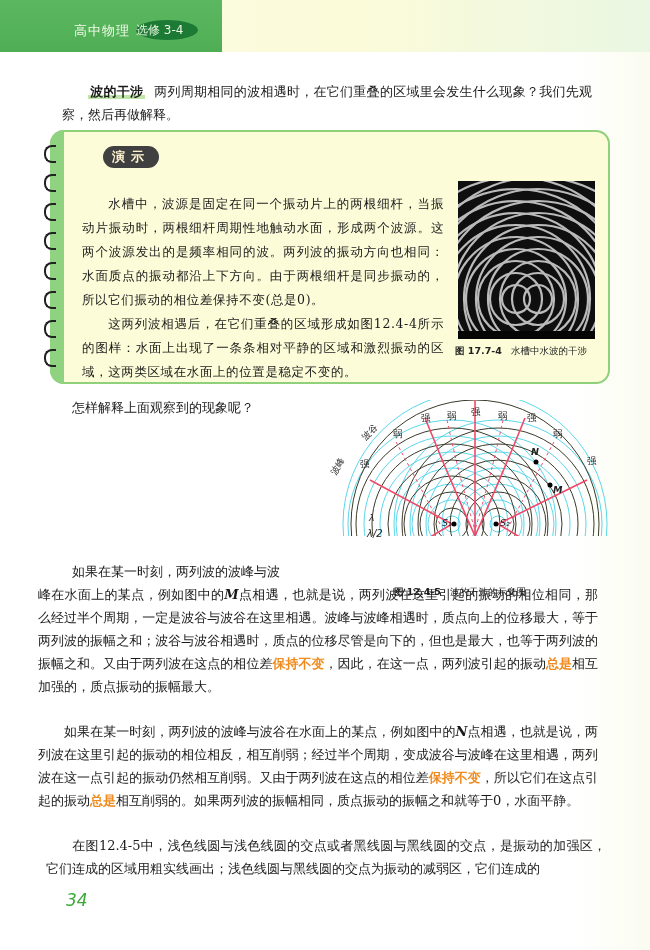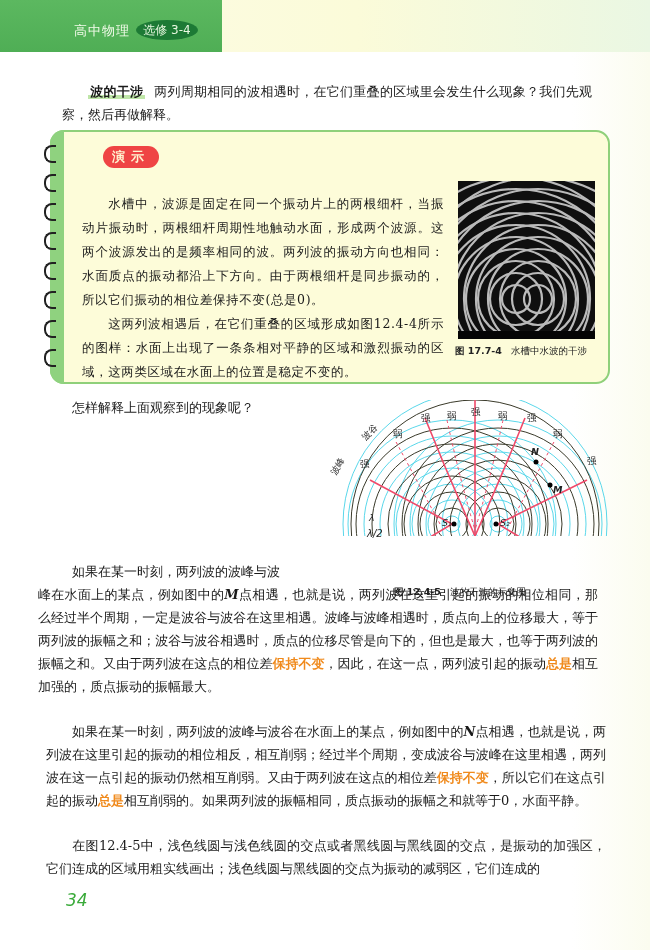--- a/index.html
+++ b/index.html
@@ -17,21 +17,21 @@
     position: absolute; left: 0; top: 0; width: 222px; height: 52px;
     background: linear-gradient(180deg, #5cb860 0%, #4fae55 100%);
   }
   .header-subject {
     position: absolute; left: 74px; top: 22px; font-size: 13px; color: #f2fbe9;
     font-family: "DejaVu Sans", sans-serif; letter-spacing: 1px;
   }
   .header-pill {
     position: absolute; left: 136px; top: 20px; height: 20px; width: 62px;
     border-radius: 50%; background: #1d7a35; color: #e8f8e0;
-    font-size: 12px; line-height: 20px; text-align: center;
+    font-size: 12px; line-height: 20px; text-align: left;
     font-family: "DejaVu Sans", sans-serif;
   }
   .para {
     position: absolute; font-size: 13px; line-height: 23px; text-align: justify;
   }
   .term {
     font-weight: bold; font-family: "DejaVu Sans", sans-serif;
     background: linear-gradient(180deg, transparent 70%, #bfe6a8 70%);
     padding: 0 2px;
   }
@@ -43,21 +43,21 @@
   .demo-strip {
     position: absolute; left: 50px; top: 130px; width: 14px; height: 254px;
     background: #8fd27f; border-radius: 14px 0 0 14px;
   }
   .ring {
     position: absolute; left: 44px; width: 10px; height: 14px;
     border: 2px solid #222; border-right: none; border-radius: 8px 0 0 8px;
   }
   .demo-badge {
     position: absolute; left: 103px; top: 146px; width: 56px; height: 22px;
-    border-radius: 11px; background: #ef4444; color: #fff3d0;
+    border-radius: 11px; background: #404040; color: #fff3d0;
     font-size: 13px; line-height: 22px; text-align: center; font-weight: bold;
     font-family: "DejaVu Sans", sans-serif; letter-spacing: 6px;
   }
   .demo-text {
     position: absolute; left: 82px; top: 176px; width: 362px;
     font-size: 12.5px; line-height: 24px; text-align: justify; letter-spacing: 0.6px; margin-top: 16px;
   }
   .photo {
     position: absolute; left: 458px; top: 181px; width: 137px; height: 158px;
     background: #111; overflow: hidden;
@@ -221,20 +221,20 @@
     <b>图 12.4-5</b>&nbsp;&nbsp;&nbsp;<span>波的干涉的示意图</span>
   </div>
 </div>
 
 <div class="para" style="left:46px; top:560px; width:262px;">
   <span class="indent"></span>如果在某一时刻，两列波的波峰与波
 </div>
 <div class="para" style="left:38px; top:583px; width:560px;">
   <span>峰在水面上的某点，例如图中的</span><i><b>M</b></i><span>点相遇，也就是说，两列波在这里引起的振动的相位相同，那么经过半个周期，一定是波谷与波谷在这里相遇。波峰与波峰相遇时，质点向上的位移最大，等于两列波的振幅之和；波谷与波谷相遇时，质点的位移尽管是向下的，但也是最大，也等于两列波的振幅之和。又由于两列波在这点的相位差</span><span class="emph">保持不变</span><span>，因此，在这一点，两列波引起的振动</span><span class="emph">总是</span><span>相互加强的，质点振动的振幅最大。</span>
 </div>
-<div class="para" style="left:46px; top:720px; width:560px;">
+<div class="para" style="left:38px; top:720px; width:560px;">
   <span class="indent"></span><span>如果在某一时刻，两列波的波峰与波谷在水面上的某点，例如图中的</span><i><b>N</b></i><span>点相遇，也就是说，两列波在这里引起的振动的相位相反，相互削弱；经过半个周期，变成波谷与波峰在这里相遇，两列波在这一点引起的振动仍然相互削弱。又由于两列波在这点的相位差</span><span class="emph">保持不变</span><span>，所以它们在这点引起的振动</span><span class="emph">总是</span><span>相互削弱的。如果两列波的振幅相同，质点振动的振幅之和就等于0，水面平静。</span>
 </div>
 <div class="para" style="left:46px; top:834px; width:560px;">
   <span class="indent"></span><span>在图12.4-5中，浅色线圆与浅色线圆的交点或者黑线圆与黑线圆的交点，是振动的加强区，它们连成的区域用粗实线画出；浅色线圆与黑线圆的交点为振动的减弱区，它们连成的</span>
 </div>
 
 <div class="page-num">34</div>
 
 </body></html>

